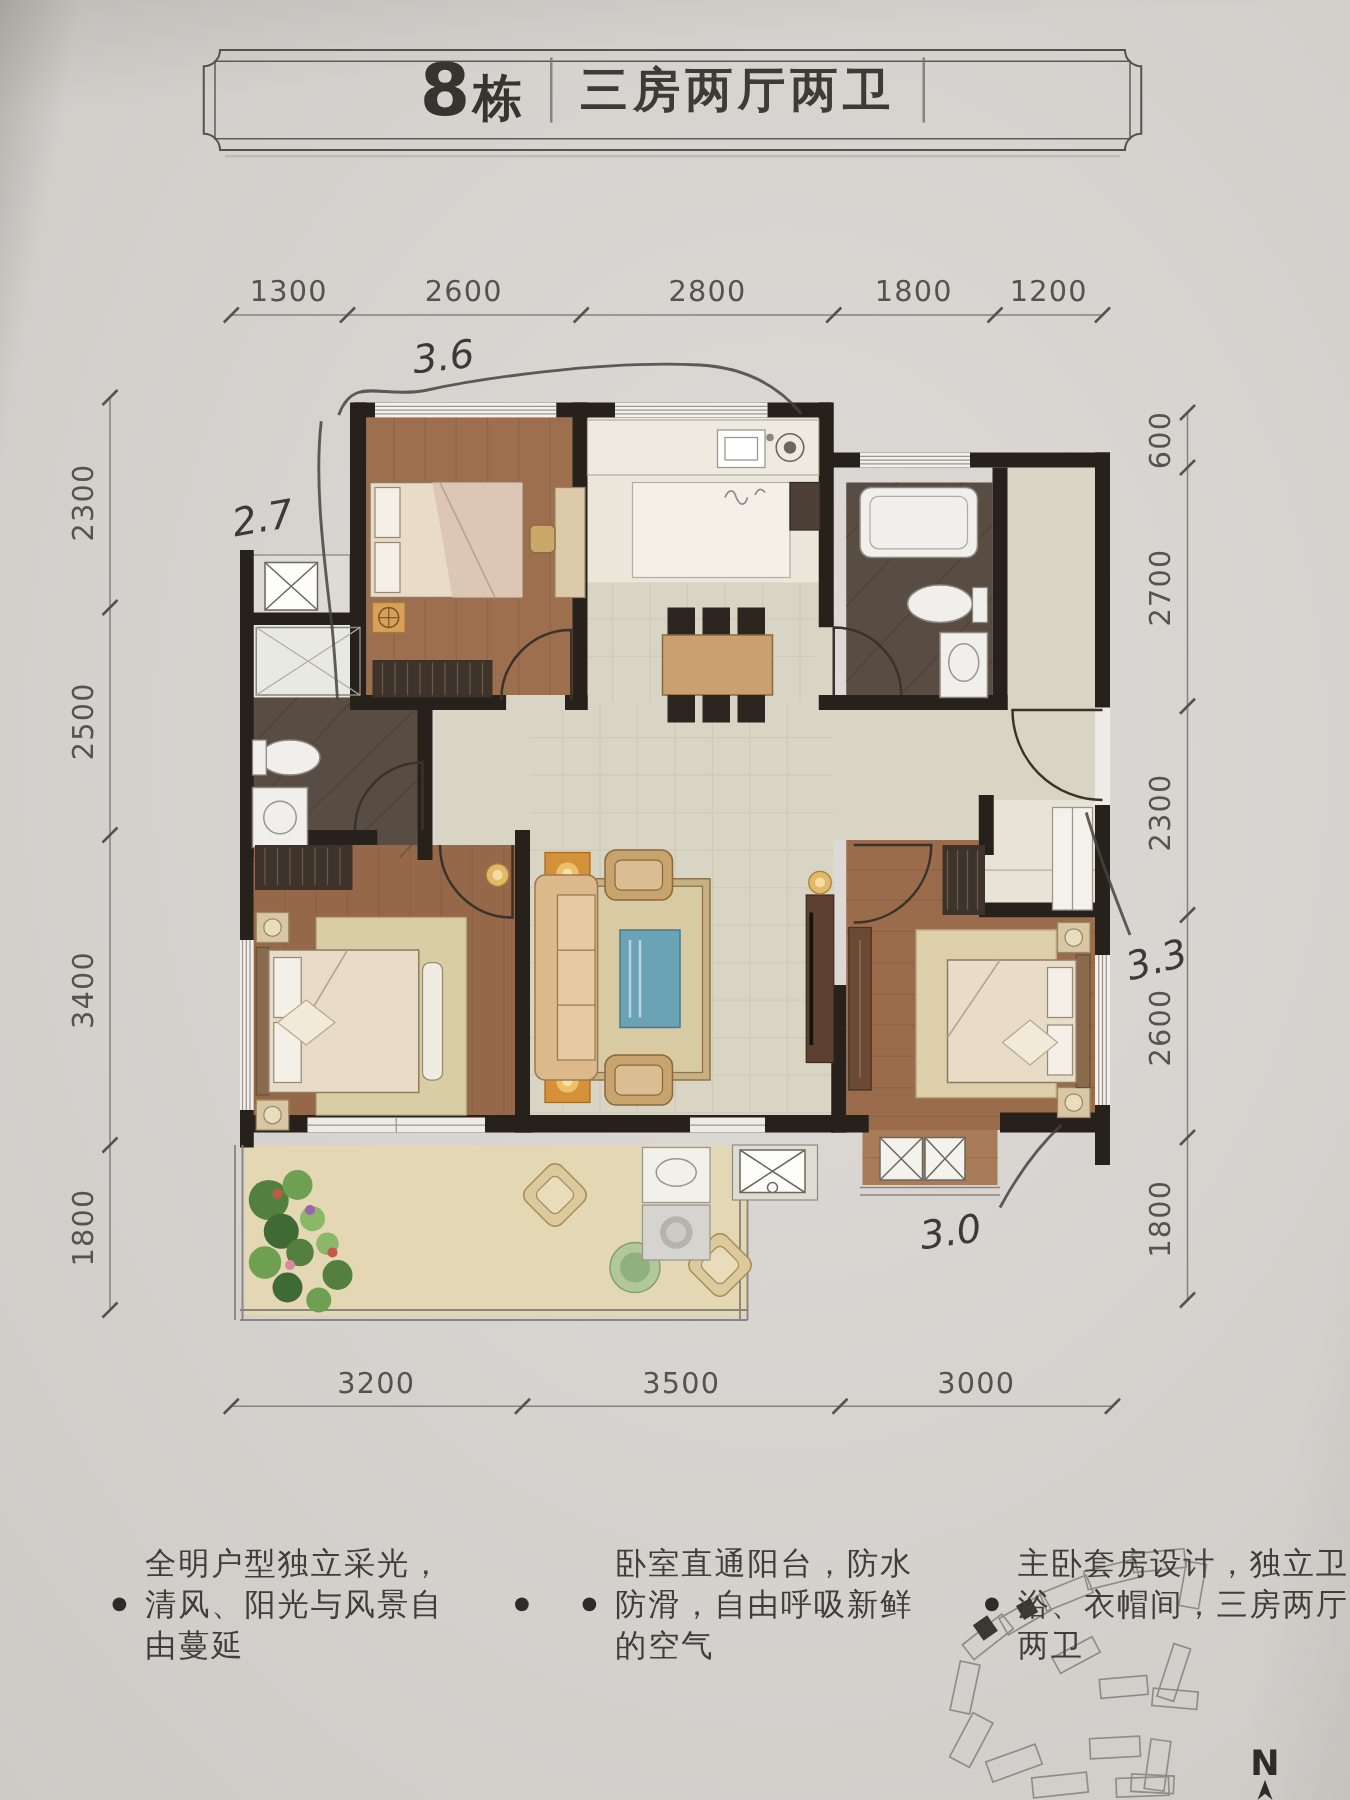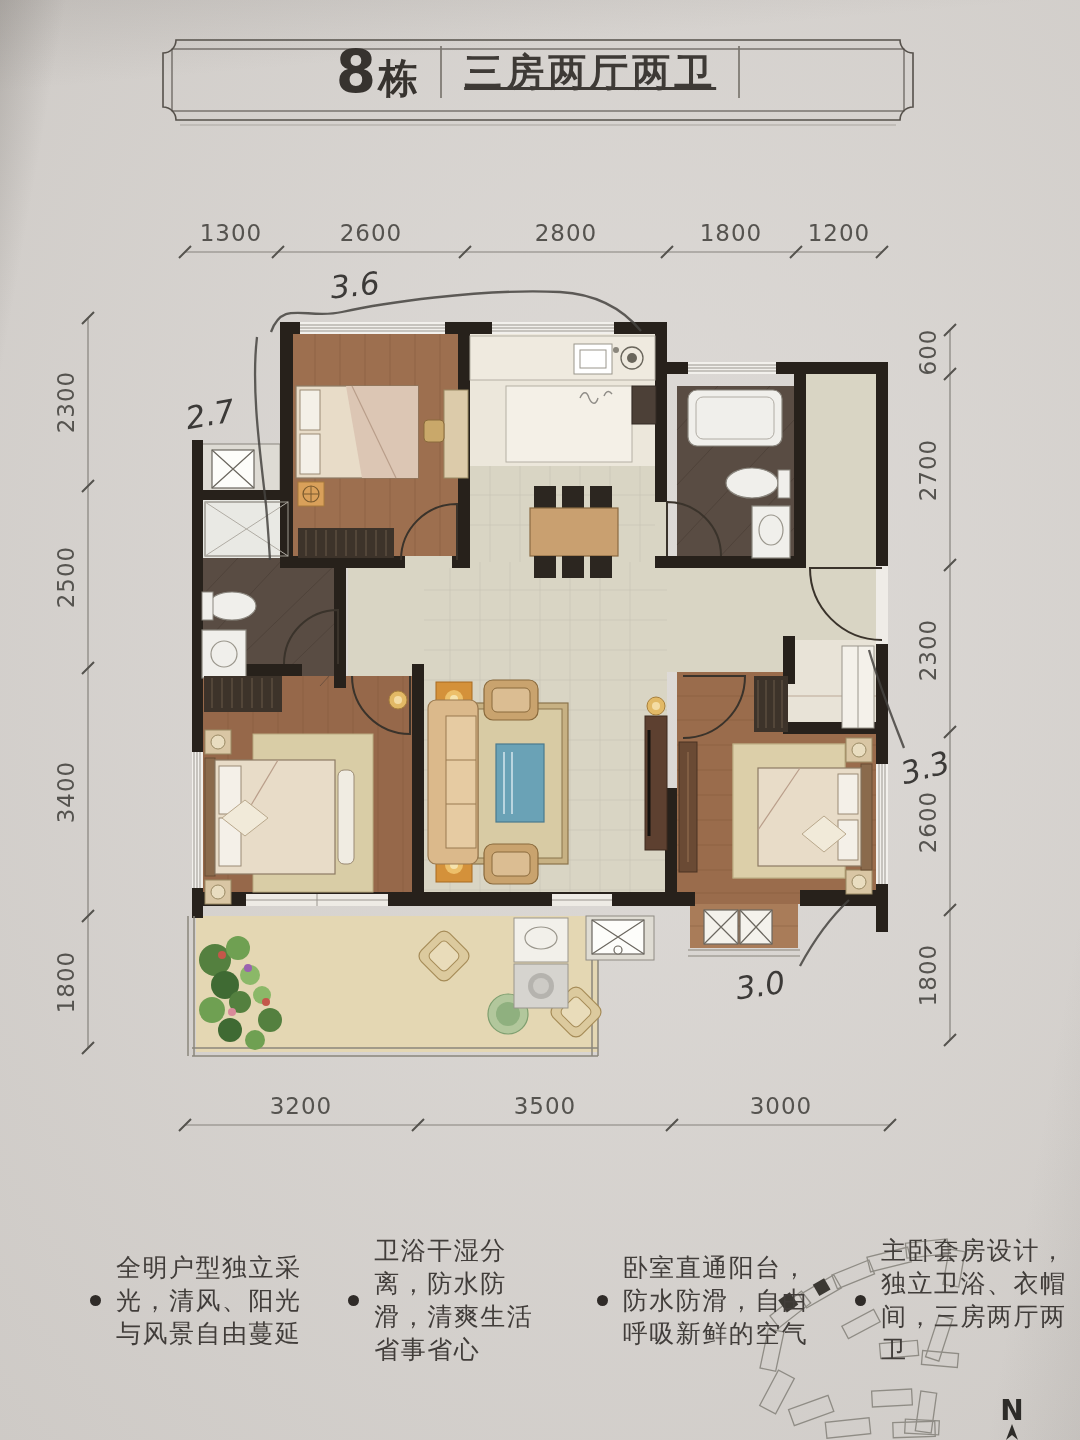--- a/index.html
+++ b/index.html
@@ -14,21 +14,21 @@
       #d8d4d0;
   }
   .banner{
     position:absolute;left:163px;top:40px;width:750px;height:64px;
     display:flex;align-items:center;justify-content:center;gap:22px;
     color:#37332f;
   }
   .banner .bnum{font-size:58px;font-weight:bold;line-height:1;}
   .banner .bsuf{font-size:40px;font-weight:bold;line-height:1;margin-left:2px;}
   .banner .vdiv{width:2px;height:52px;background:#7a756e;opacity:.85;}
-  .banner .blayout{font-size:38px;font-weight:600;letter-spacing:4px;color:#3e3a36;text-decoration:underline;}
+  .banner .blayout{font-size:38px;font-weight:600;letter-spacing:4px;color:#3e3a36;}
   .banner .barea{display:flex;align-items:center;gap:5px;}
   .banner .alabel{display:flex;flex-direction:column;justify-content:center;
     font-size:15px;line-height:1.15;letter-spacing:2px;color:#4a4540;}
   .banner .aapprox{font-size:13px;color:#4a4540;align-self:flex-end;margin:0 1px 10px 1px;}
   .banner .avalue{font-size:50px;font-weight:bold;line-height:1;}
   .banner .asup{font-size:26px;font-weight:bold;transform:translateY(-13px);display:inline-block;}
   .features{
     position:absolute;left:90px;top:1234px;display:flex;gap:43px;
   }
   .feature{display:flex;align-items:center;gap:15px;}
@@ -395,21 +395,20 @@
   <span class="vdiv"></span>
 </div>
 
 <div class="features">
   <div class="feature">
     <span class="dot"></span>
     <span class="ftext">全明户型独立采光，清风、阳光与风景自由蔓延</span>
   </div>
   <div class="feature">
     <span class="dot"></span>
-    <span class="ftext">卫浴干湿分离，防水防滑，清爽生活省事省心</span>
   </div>
   <div class="feature">
     <span class="dot"></span>
     <span class="ftext">卧室直通阳台，防水防滑，自由呼吸新鲜的空气</span>
   </div>
   <div class="feature">
     <span class="dot"></span>
     <span class="ftext">主卧套房设计，独立卫浴、衣帽间，三房两厅两卫</span>
   </div>
 </div>

